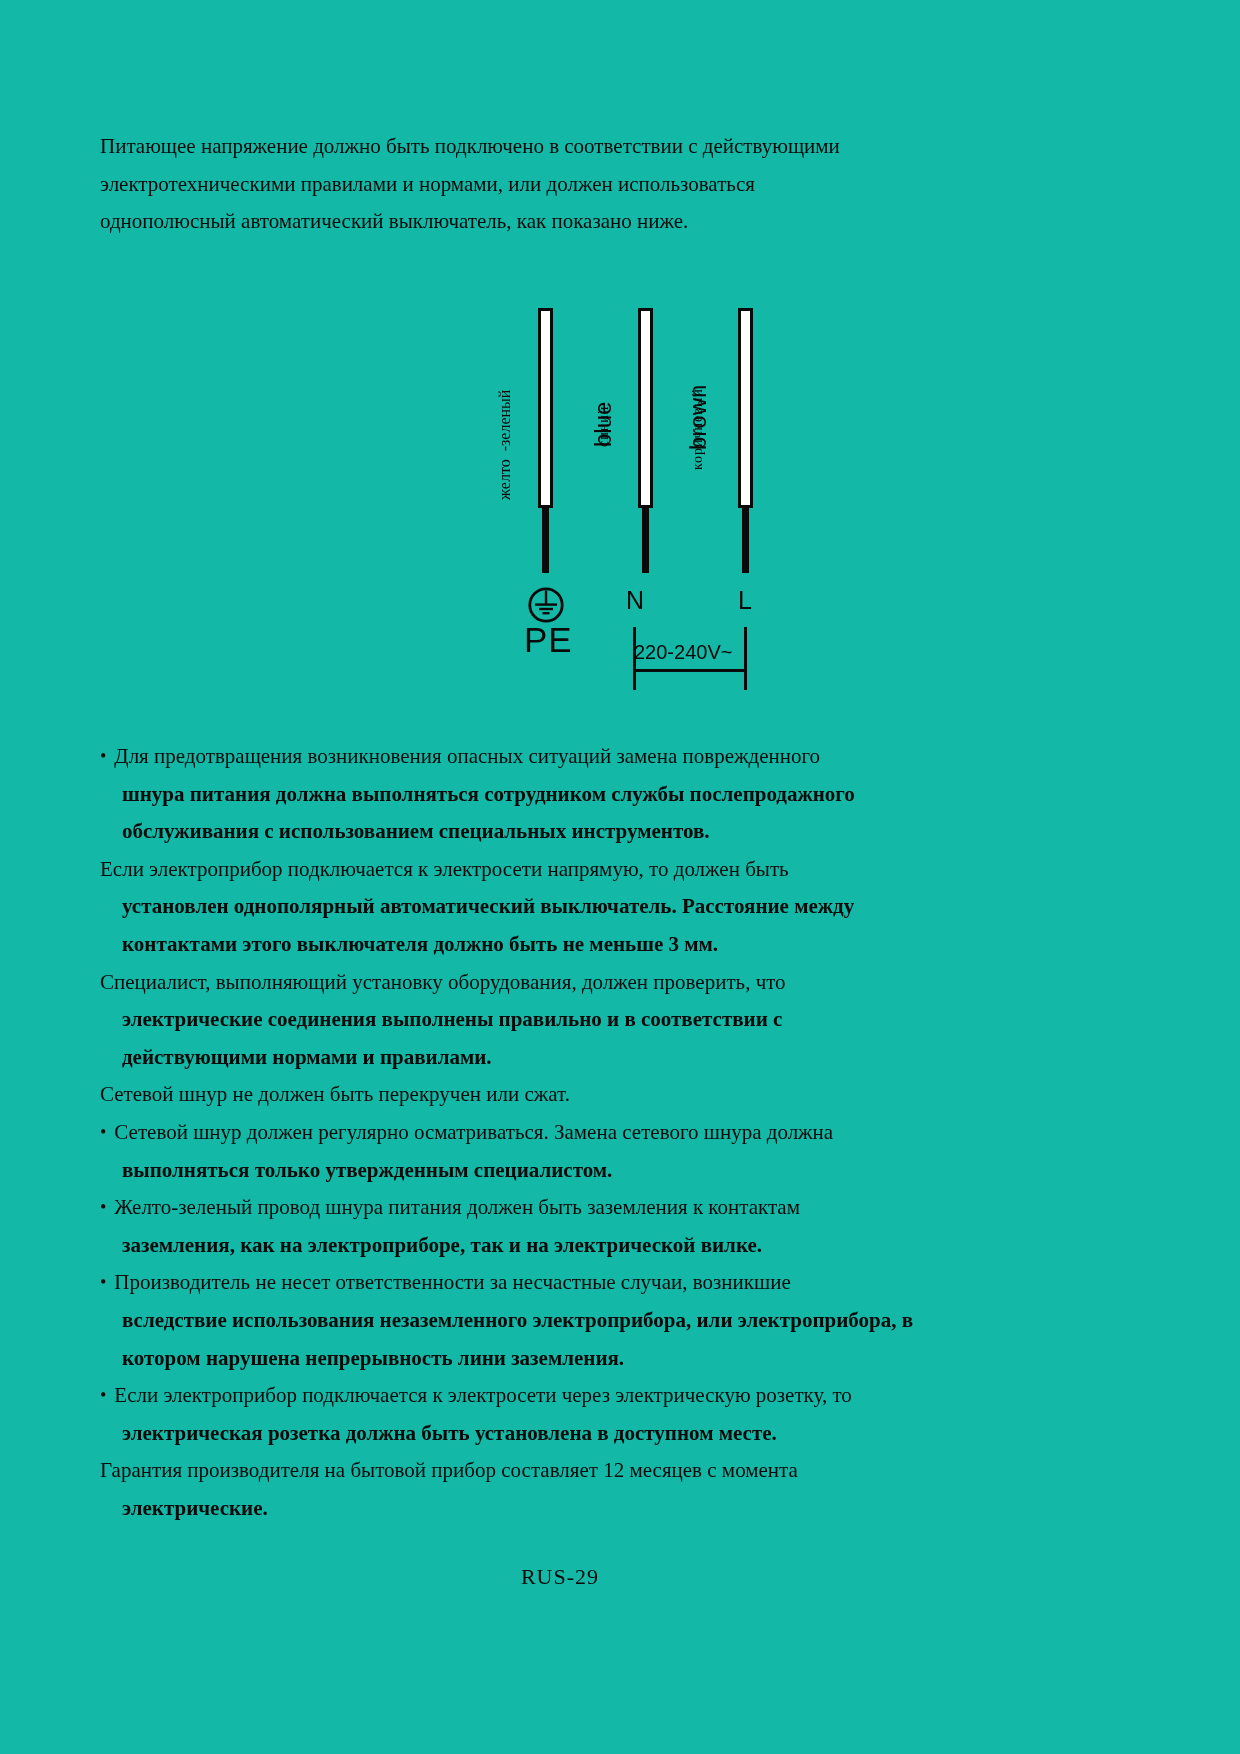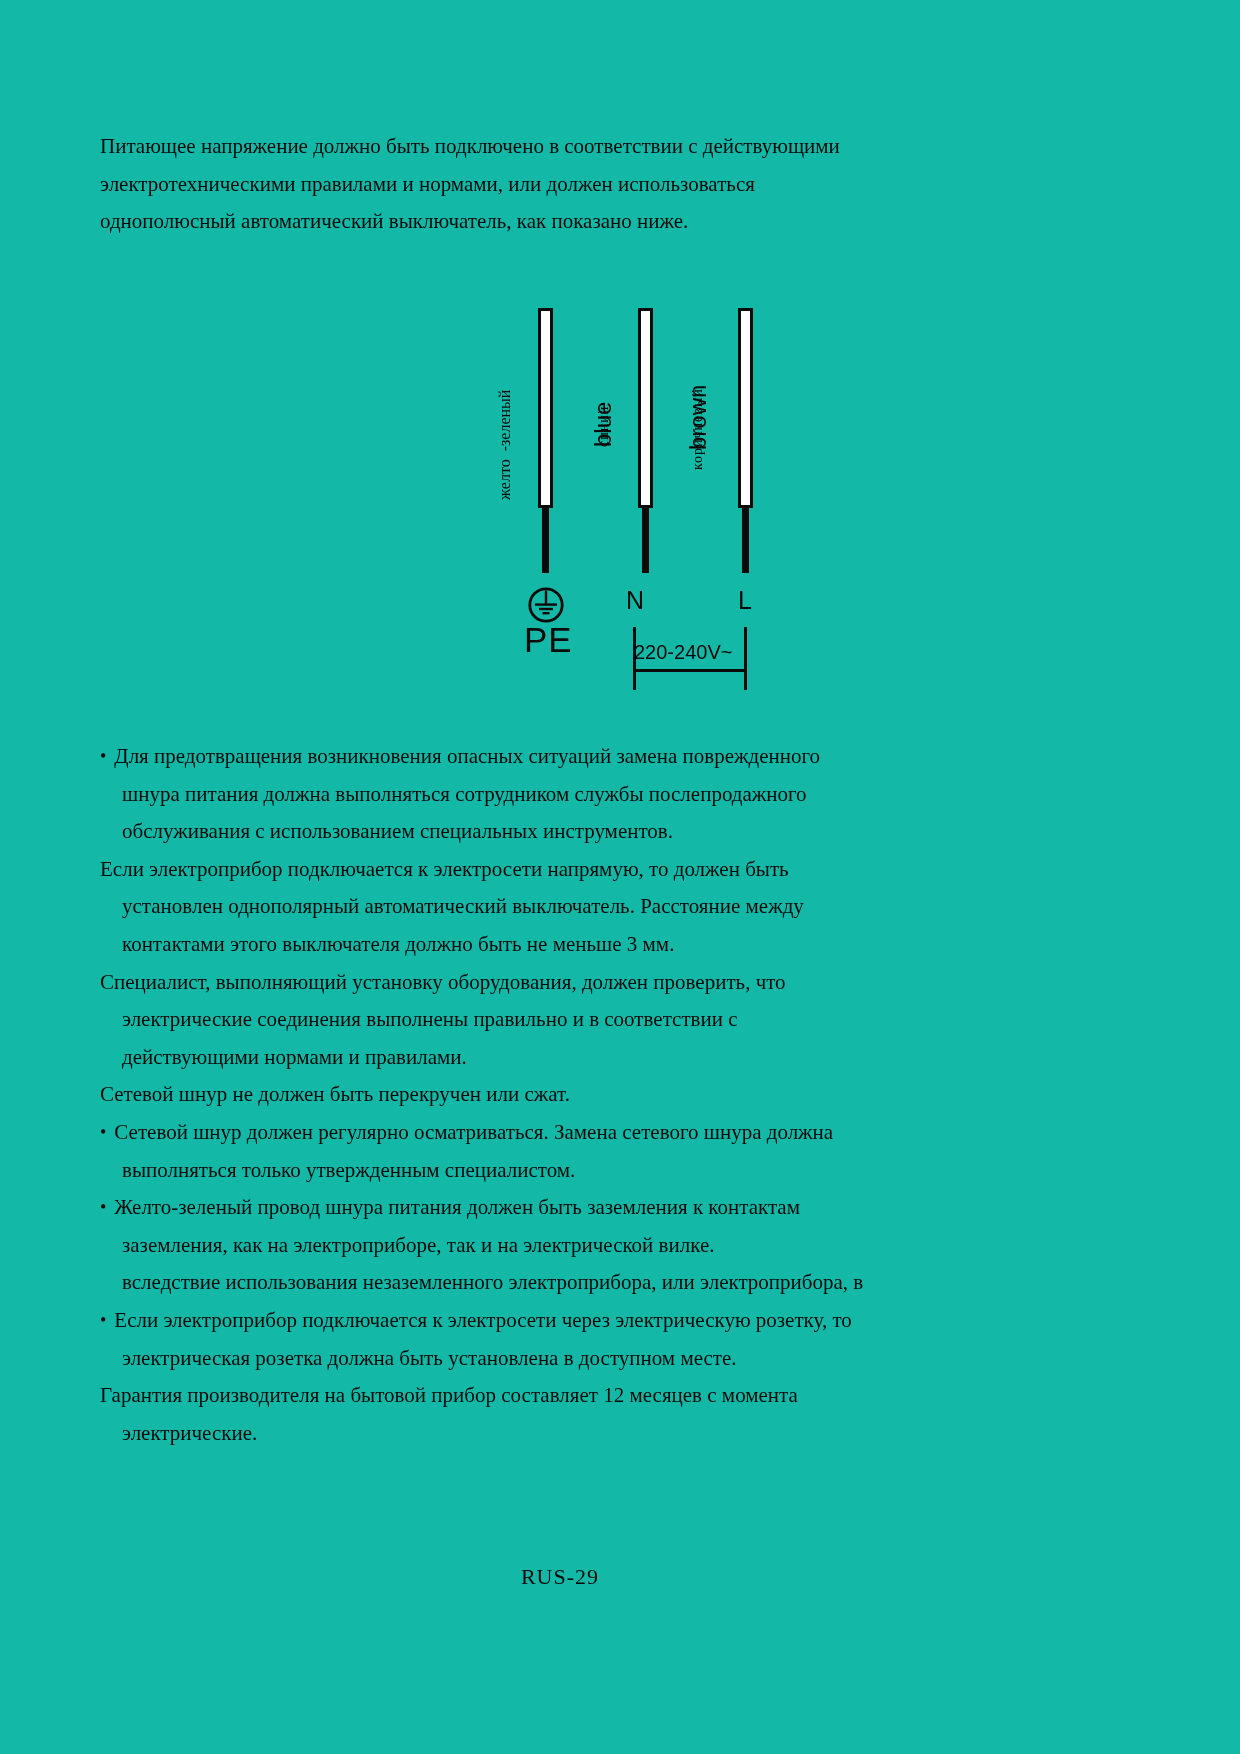--- a/index.html
+++ b/index.html
@@ -19,21 +19,21 @@
   .intro-line {
     font-size:21px; line-height:37.5px; white-space:nowrap;
   }
   
   .bodytext {
     position:absolute; left:100px; top:738px; width:1060px;
   }
   .body-line {
     font-size:21px; line-height:37.6px; white-space:nowrap;
   }
-  .body-line.indent { padding-left:22px; }
+  .body-line.indent { padding-left:22px;font-weight:bold; }
   .body-line .bullet-marker { display:none; }
   .body-line.bullet .bullet-marker {
     display:inline-block; margin-right:8px; font-size:18px; vertical-align:1px;
   }
   
   .wrect {
     position:absolute; top:308px; width:15px; height:200px;
     border:3px solid #0a0a0a; background:#ffffff;
   }
   .w1r { left:538px; } .w2r { left:638px; } .w3r { left:738px; }
@@ -144,23 +144,25 @@
   <div class="body-line para"><span class="line-text">Сетевой шнур не должен быть перекручен или сжат.</span></div>
 
   <div class="body-line bullet"><span class="bullet-marker">•</span><span class="line-text">Сетевой шнур должен регулярно осматриваться. Замена сетевого шнура должна</span></div>
 
   <div class="body-line indent"><span class="line-text">выполняться только утвержденным специалистом.</span></div>
 
   <div class="body-line bullet"><span class="bullet-marker">•</span><span class="line-text">Желто-зеленый провод шнура питания должен быть заземления к контактам</span></div>
 
   <div class="body-line indent"><span class="line-text">заземления, как на электроприборе, так и на электрической вилке.</span></div>
 
+  <div class="body-line bullet"><span class="bullet-marker">•</span><span class="line-text">Производитель не несет ответственности за несчастные случаи, возникшие</span></div>
 
   <div class="body-line indent"><span class="line-text">вследствие использования незаземленного электроприбора, или электроприбора, в</span></div>
 
+  <div class="body-line indent"><span class="line-text">котором нарушена непрерывность лини заземления.</span></div>
 
   <div class="body-line bullet"><span class="bullet-marker">•</span><span class="line-text">Если электроприбор подключается к электросети через электрическую розетку, то</span></div>
 
   <div class="body-line indent"><span class="line-text">электрическая розетка должна быть установлена в доступном месте.</span></div>
 
   <div class="body-line para"><span class="line-text">Гарантия производителя на бытовой прибор составляет 12 месяцев с момента</span></div>
 
   <div class="body-line indent"><span class="line-text">электрические.</span></div>
 
 </div>

